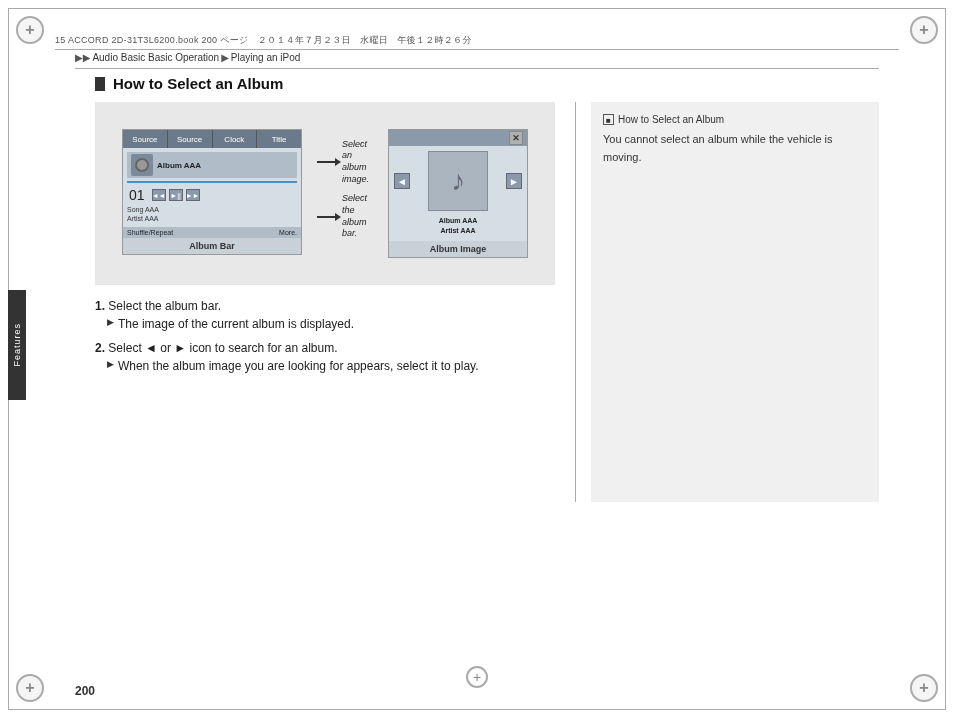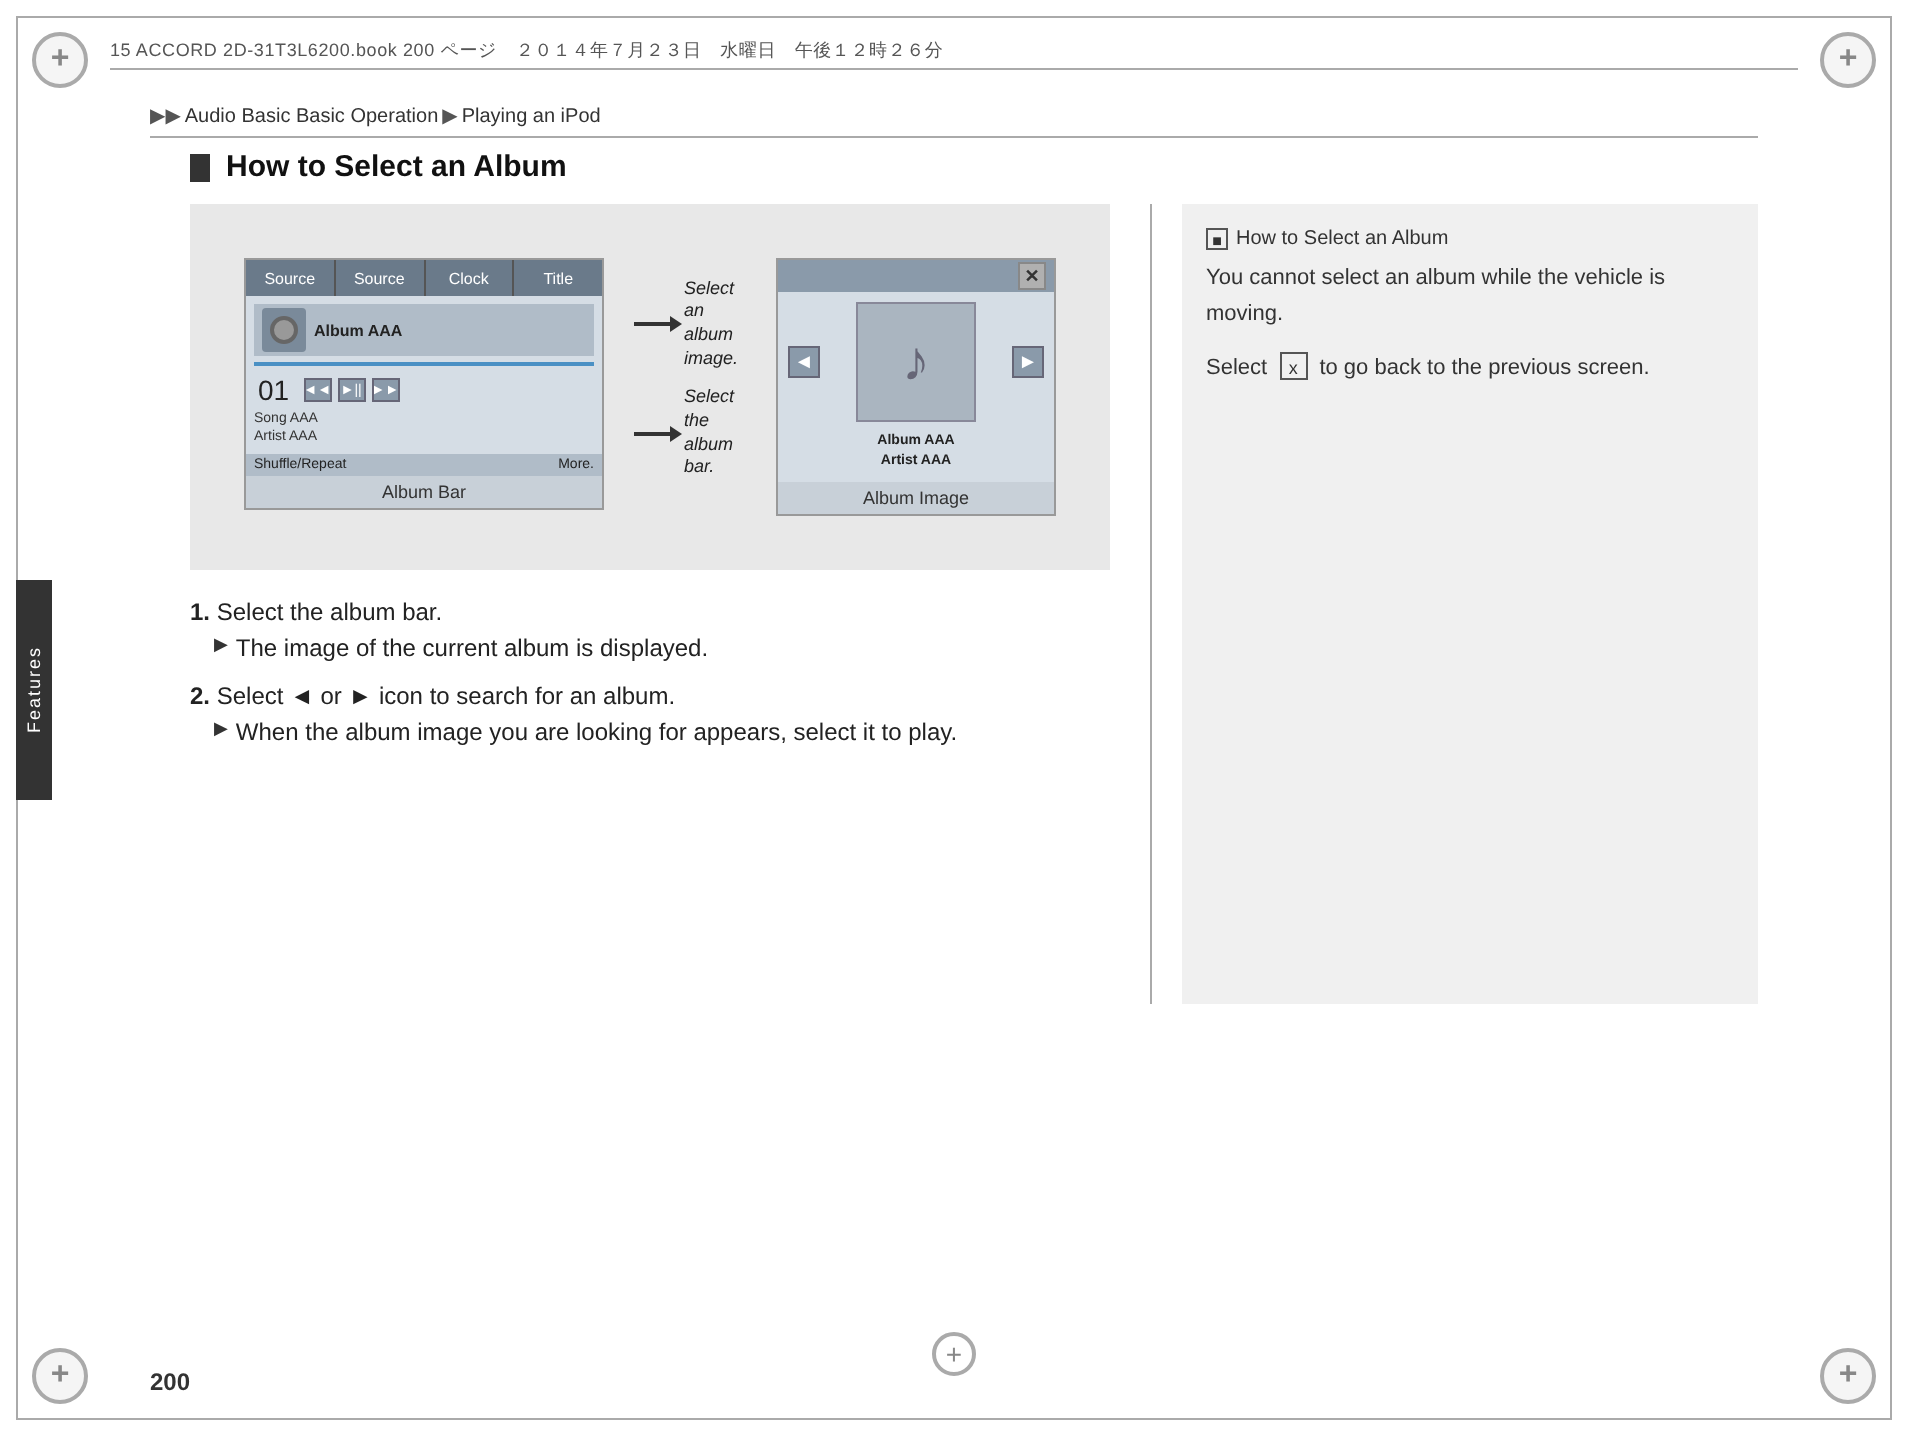--- a/index.html
+++ b/index.html
@@ -40,21 +40,21 @@
     .corner-circle::before {
       content: '+';
       font-size: 16px;
       color: #888;
       font-weight: bold;
     }
 
     
     .header-bar {
       position: absolute;
-      top: 17px; left: 55px; right: 55px;
+      top: 32px; left: 55px; right: 55px;
       height: 18px;
       border-bottom: 1px solid #aaa;
       display: flex;
       align-items: center;
     }
     .header-text {
       font-size: 9px;
       color: #555;
       letter-spacing: 0.3px;
     }
@@ -251,21 +251,21 @@
       font-size: 7px;
       color: #222;
     }
 
     .screen-label {
       text-align: center;
       font-size: 9px;
       color: #333;
       padding: 3px 0;
       background: #c8d0d8;
-      font-weight: normal;
+      font-weight: bold;
     }
 
     
     .arrow-block {
       display: flex;
       flex-direction: column;
       justify-content: space-around;
       align-self: center;
       padding: 0 5px;
       font-style: italic;
@@ -594,25 +594,20 @@
 
     </div>
 
     <div class="right-col">
       <div class="right-note-box">
         <div class="note-title">
           <div class="note-checkbox">■</div>
           <span>How to Select an Album</span>
         </div>
         <p class="note-text">You cannot select an album while the vehicle is moving.</p>
-        <p class="note-text">
-          <span>Select</span>
-          <span style="display:inline-block; border:1px solid #555; width:14px; height:14px; text-align:center; line-height:14px; font-size:9px; margin:0 3px;">x</span>
-          <span> to go back to the previous screen.</span>
-        </p>
       </div>
     </div>
 
   </div>
 
 </div>
 
 <div class="page-number">200</div>
 
 <div class="bottom-diamond"></div>

